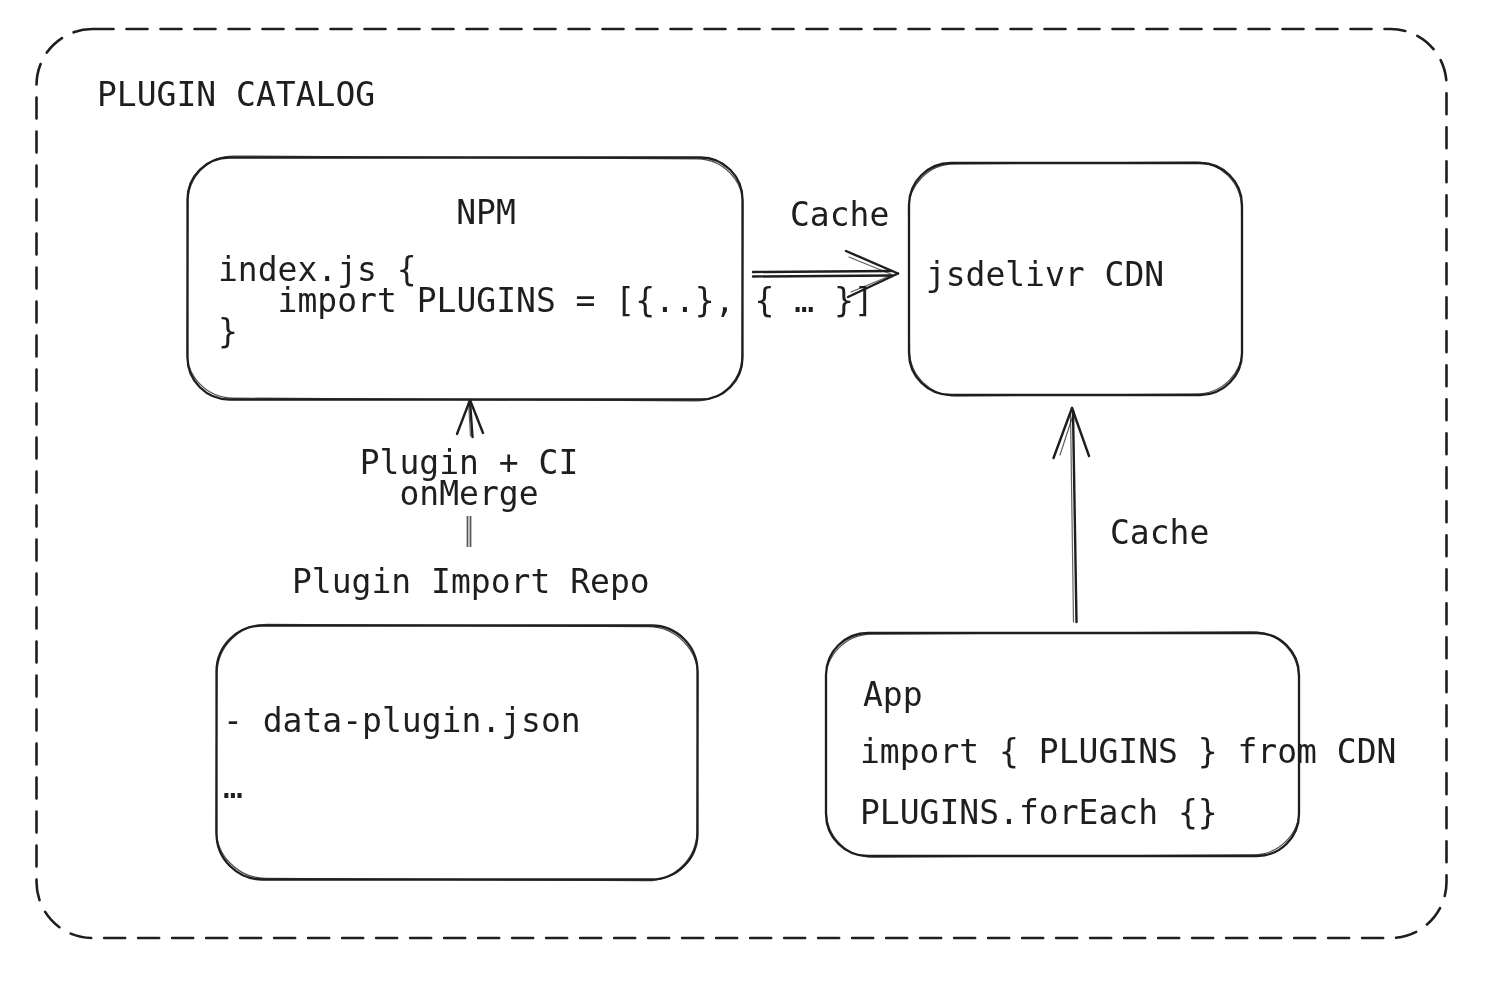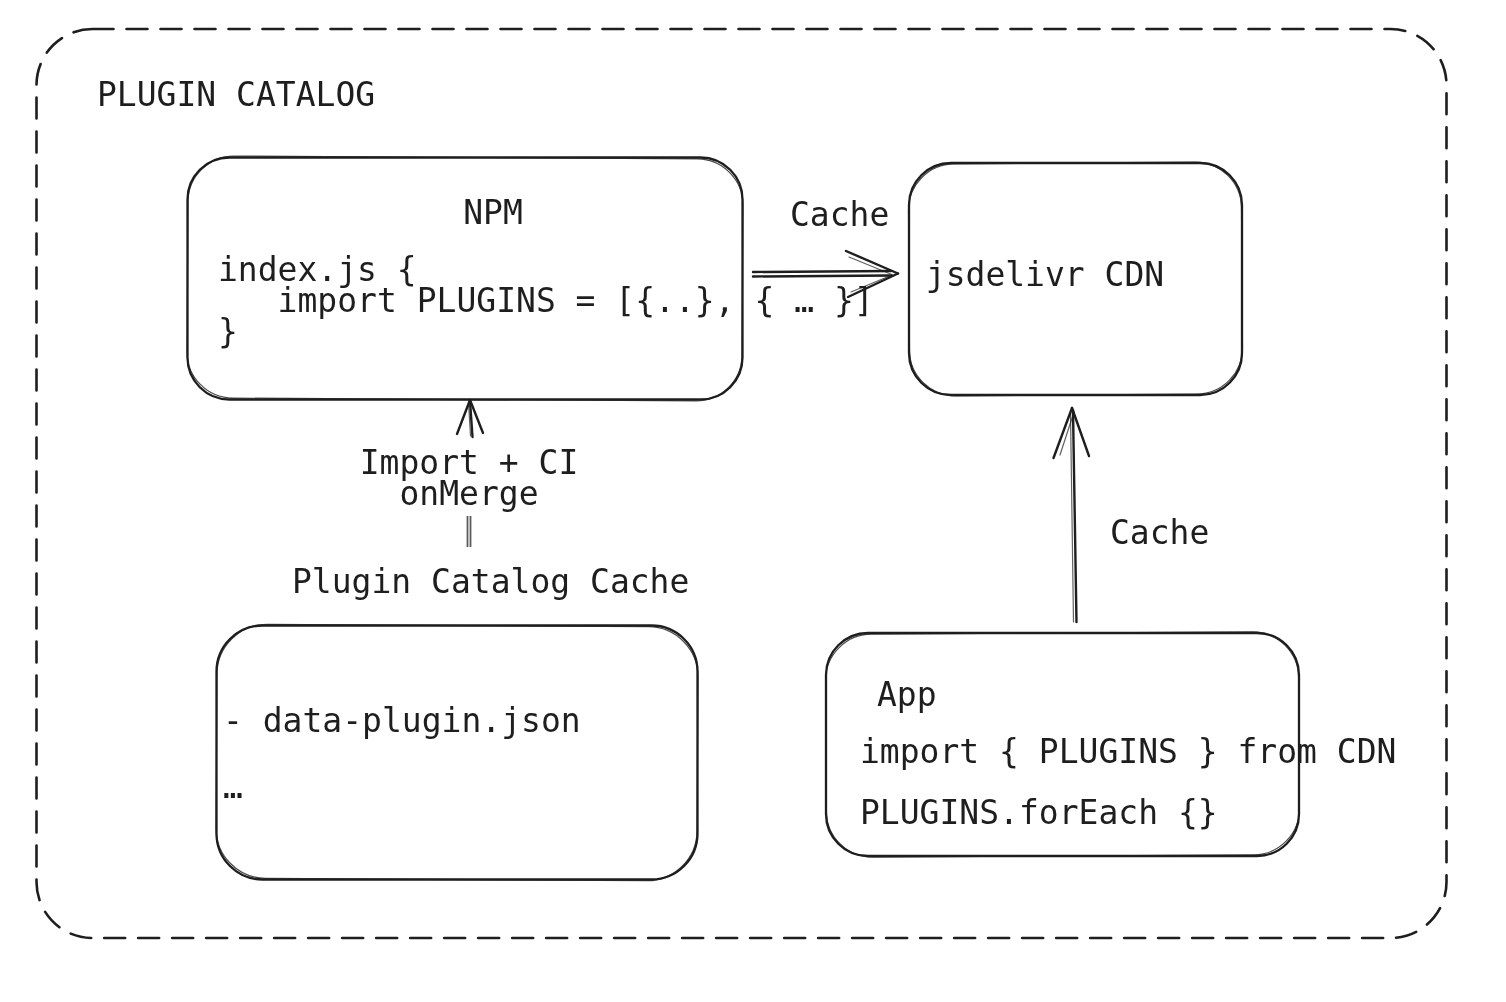--- a/index.html
+++ b/index.html
@@ -78,35 +78,35 @@
       <path class="stroke-ink edge" d="M1073 410 L1076.5 622"></path>
       <path class="stroke-ink edge-echo" d="M1070.5 413 L1073.5 622"></path>
       <path class="stroke-ink edge" d="M1072 408 L1053.5 458"></path>
       <path class="stroke-ink edge" d="M1072 408 L1089 456"></path>
       <path class="stroke-ink edge-echo" d="M1074 412 L1060 455"></path>
     </g>
   </svg>
 
   <div class="t" style="left:97px;top:79px;">PLUGIN CATALOG</div>
 
-  <div class="t center" style="left:187px;top:197px;width:612px;">NPM</div>
+  <div class="t center" style="left:180px;top:197px;width:612px;">NPM</div>
 
   <div class="t" style="left:218px;top:254px;"><span>index.js {</span><br><span>   import PLUGINS = [{..}, { … }]</span><br><span>}</span></div>
 
   <div class="t" style="left:790px;top:199px;">Cache</div>
 
   <div class="t center" style="left:908px;top:259px;width:274px;">jsdelivr CDN</div>
 
-  <div class="t center" style="left:339px;top:447px;width:260px;"><span>Import + CI</span><br><span>onMerge</span></div>
+  <div class="t center" style="left:339px;top:447px;width:260px;"><span>Plugin + CI</span><br><span>onMerge</span></div>
 
-  <div class="t" style="left:292px;top:566px;">Plugin Catalog Cache</div>
+  <div class="t" style="left:292px;top:566px;">Plugin Import Repo</div>
 
   <div class="t repo-files" style="left:223px;top:704px;"><span>- data-plugin.json</span><br><br><span>…</span></div>
 
   <div class="t" style="left:1110px;top:517px;">Cache</div>
 
-  <div class="t" style="left:863px;top:679px;margin-left:14px;">App</div>
+  <div class="t" style="left:863px;top:679px;">App</div>
 
   <div class="t" style="left:860px;top:736px;">import { PLUGINS } from CDN</div>
 
   <div class="t" style="left:860px;top:797px;">PLUGINS.forEach {}</div>
 
 </div>
 
 </body></html>

